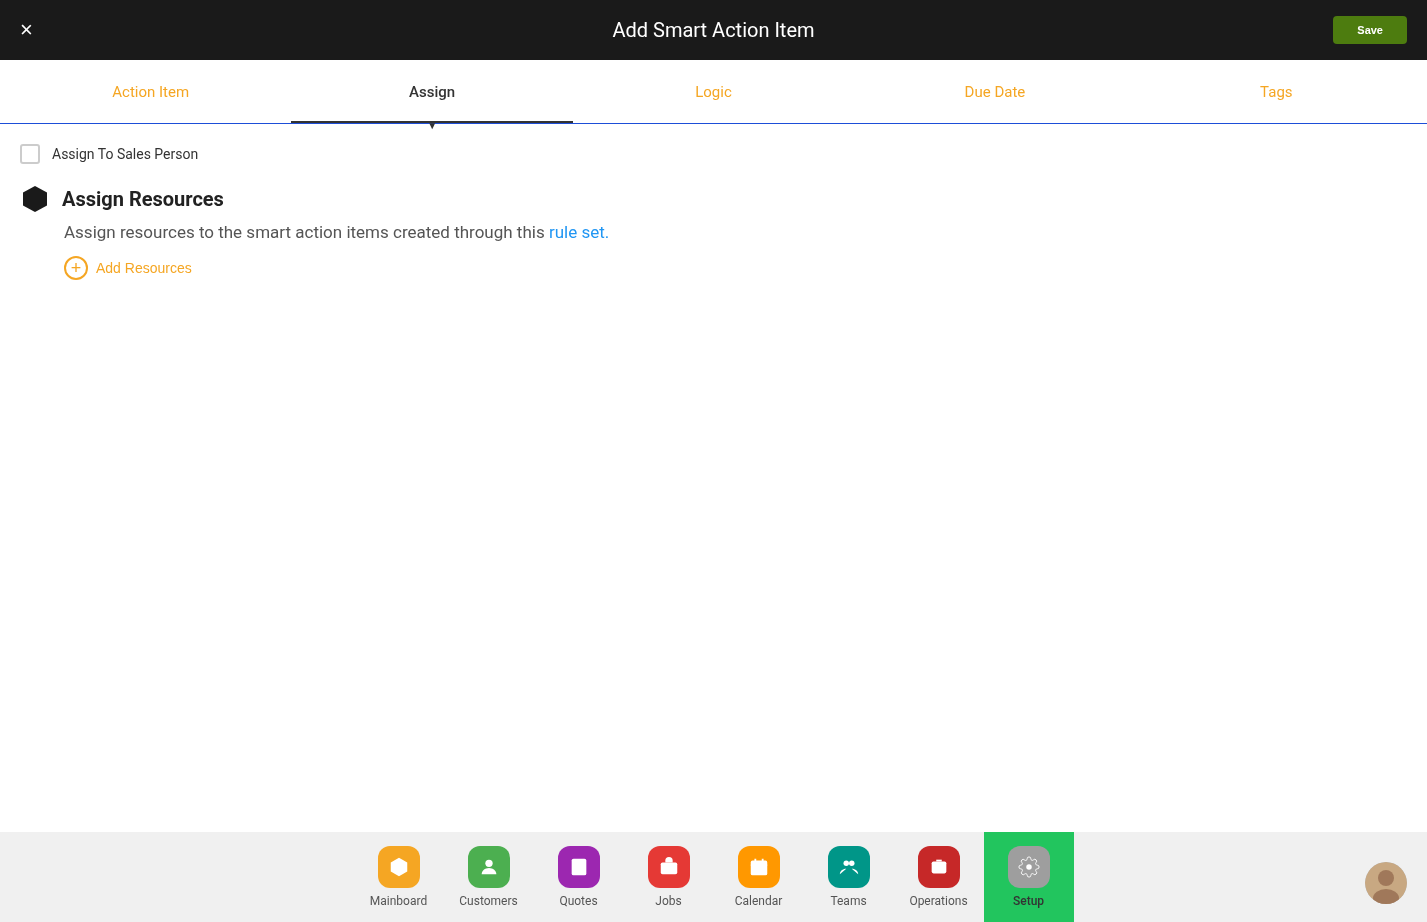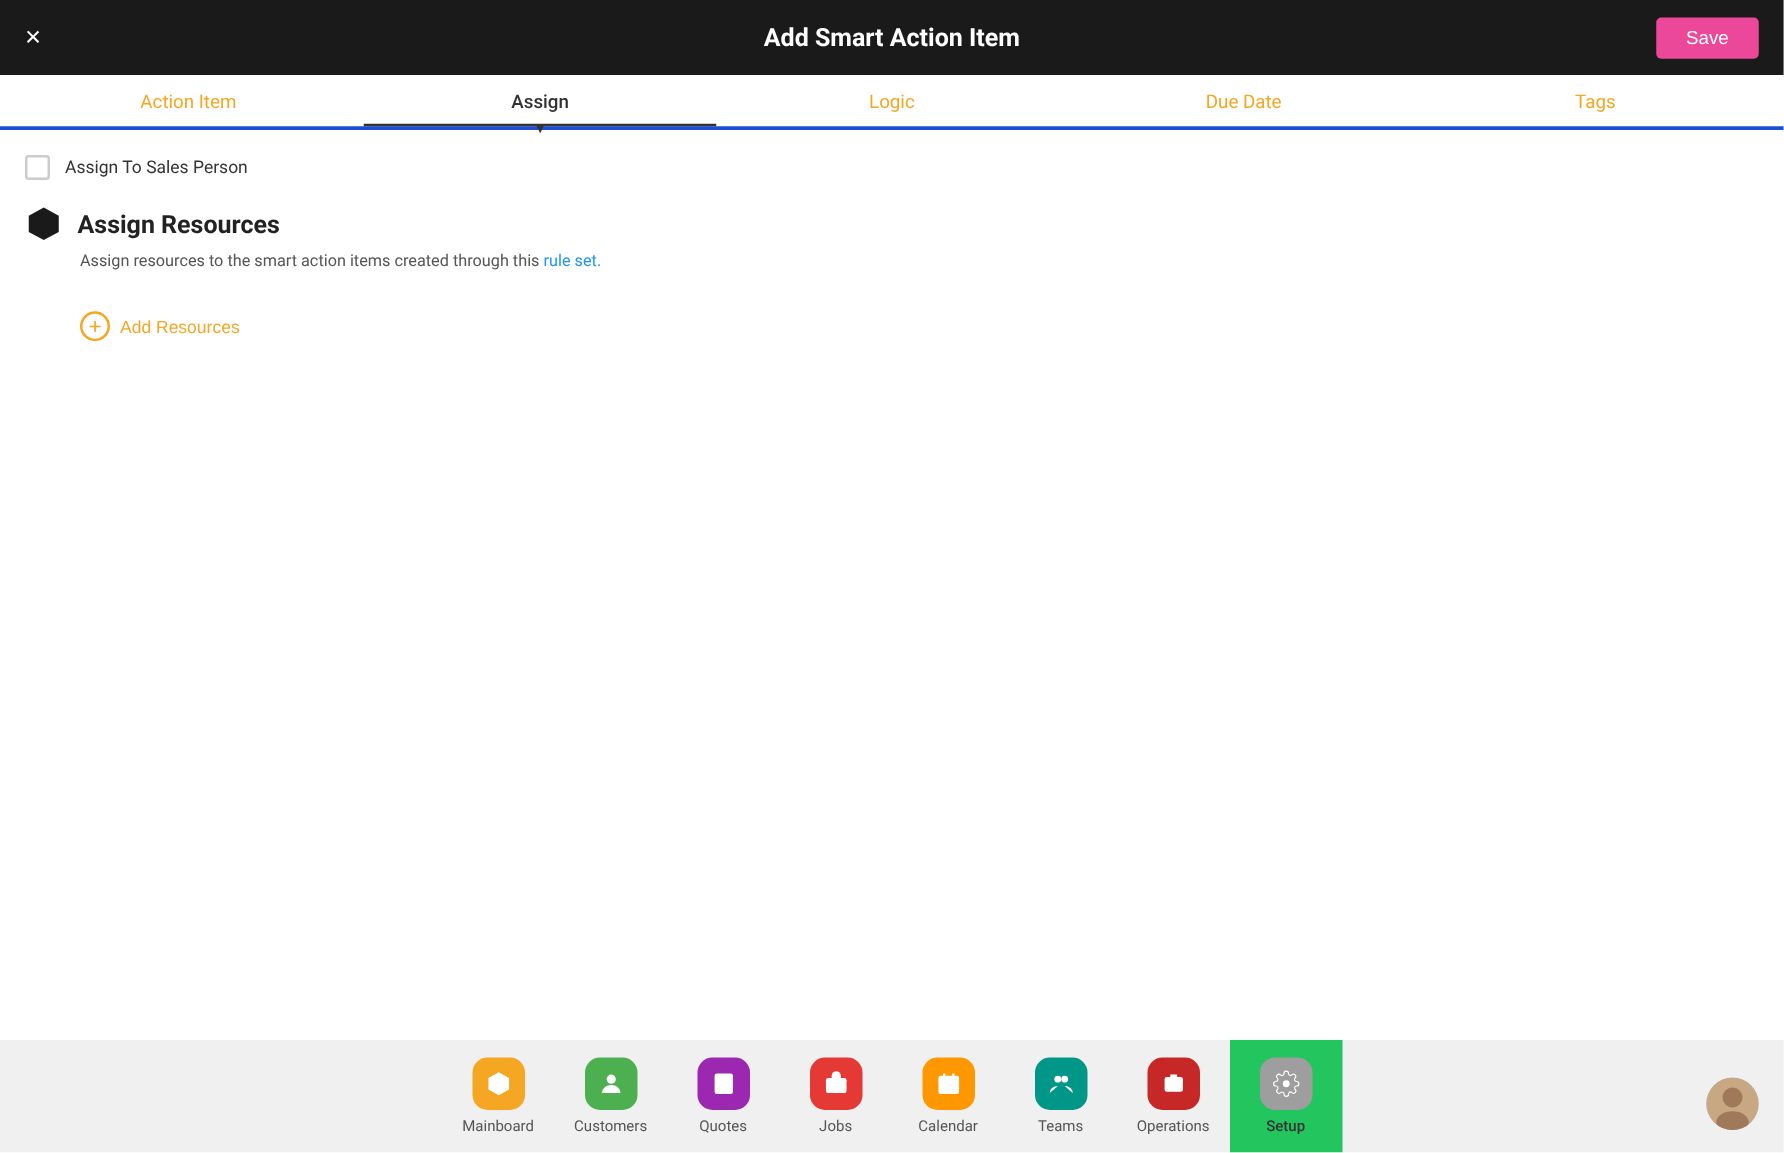--- a/index.html
+++ b/index.html
@@ -11,51 +11,51 @@
       height: 60px;
       display: flex;
       align-items: center;
       justify-content: center;
       position: relative;
       flex-shrink: 0;
     }
     .header-title {
       color: #fff;
       font-size: 20px;
-      font-weight: 700;
+      font-weight: 400;
     }
     .close-btn {
       position: absolute;
       left: 20px;
       color: #fff;
       background: none;
       border: none;
       font-size: 22px;
       cursor: pointer;
       line-height: 1;
     }
     .save-btn {
       position: absolute;
       right: 20px;
-      background: #ec4899;
+      background: #4d7c0f;
       color: #fff;
       border: none;
       border-radius: 4px;
       padding: 8px 24px;
-      font-size: 15px;
-      font-weight: 400;
+      font-size: 11px;
+      font-weight: 700;
       cursor: pointer;
     }
 
     
     .tabs {
       display: flex;
       align-items: flex-end;
-      border-bottom: 3px solid #1d4ed8;
-      height: 44px;
+      border-bottom: 1px solid #1d4ed8;
+      height: 64px;
       flex-shrink: 0;
       padding: 0 10px;
     }
     .tab {
       flex: 1;
       display: flex;
       flex-direction: column;
       align-items: center;
       justify-content: center;
       height: 100%;
@@ -119,24 +119,24 @@
       align-items: center;
       gap: 12px;
       margin-bottom: 8px;
     }
     .section-title {
       font-size: 20px;
       font-weight: 700;
       color: #222;
     }
     .section-description {
-      font-size: 13px;
+      font-size: 17px;
       color: #555;
       margin-left: 44px;
-      margin-bottom: 32px;
+      margin-bottom: 14px;
     }
     .section-description a {
       color: #2196F3;
       text-decoration: none;
     }
 
     
     .add-resources-btn {
       display: flex;
       align-items: center;

